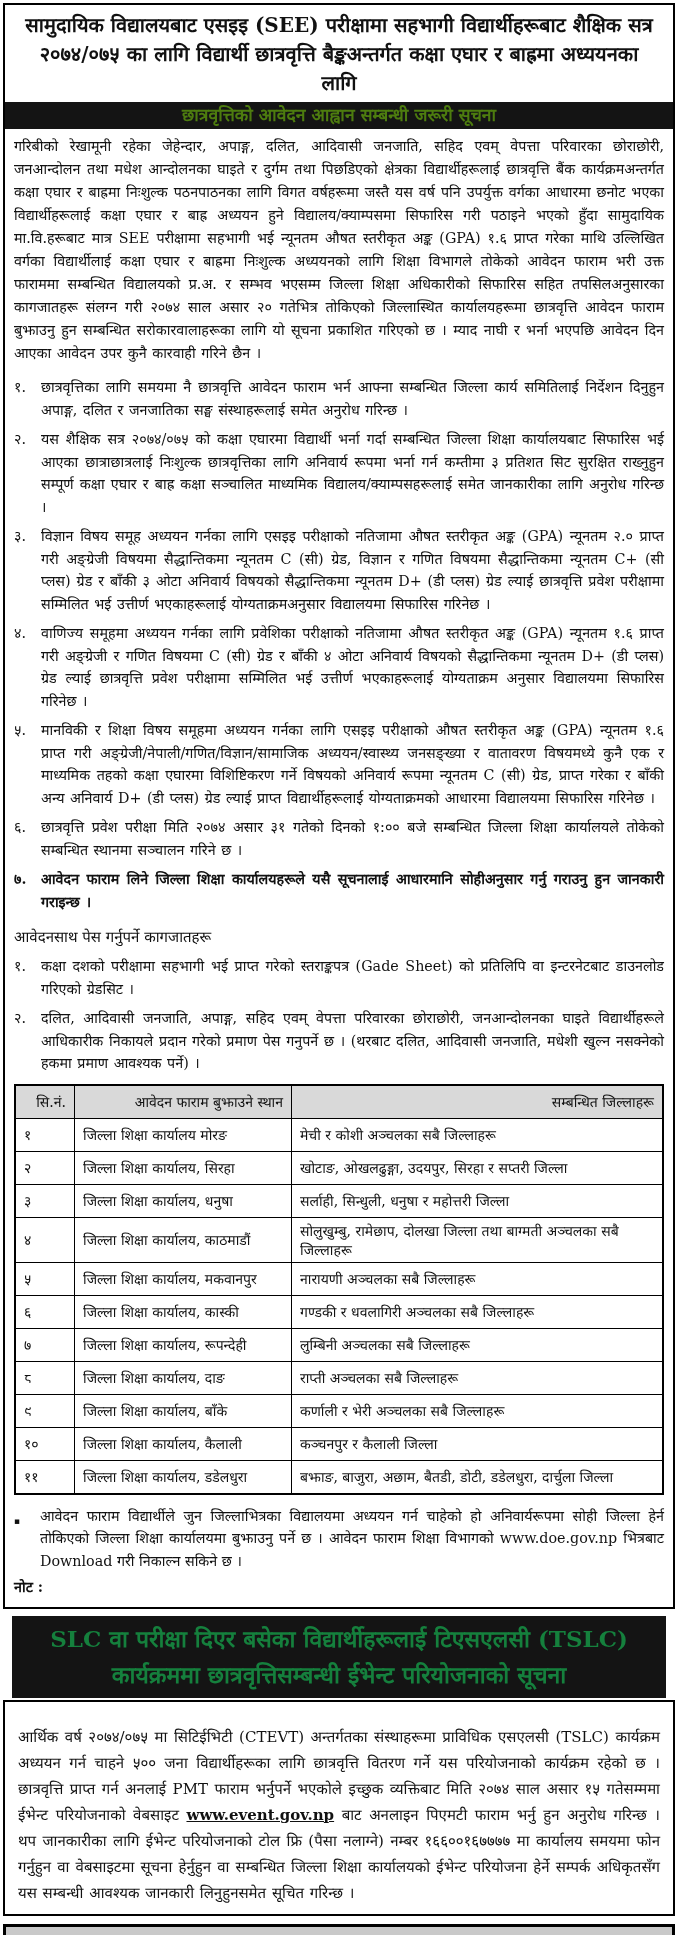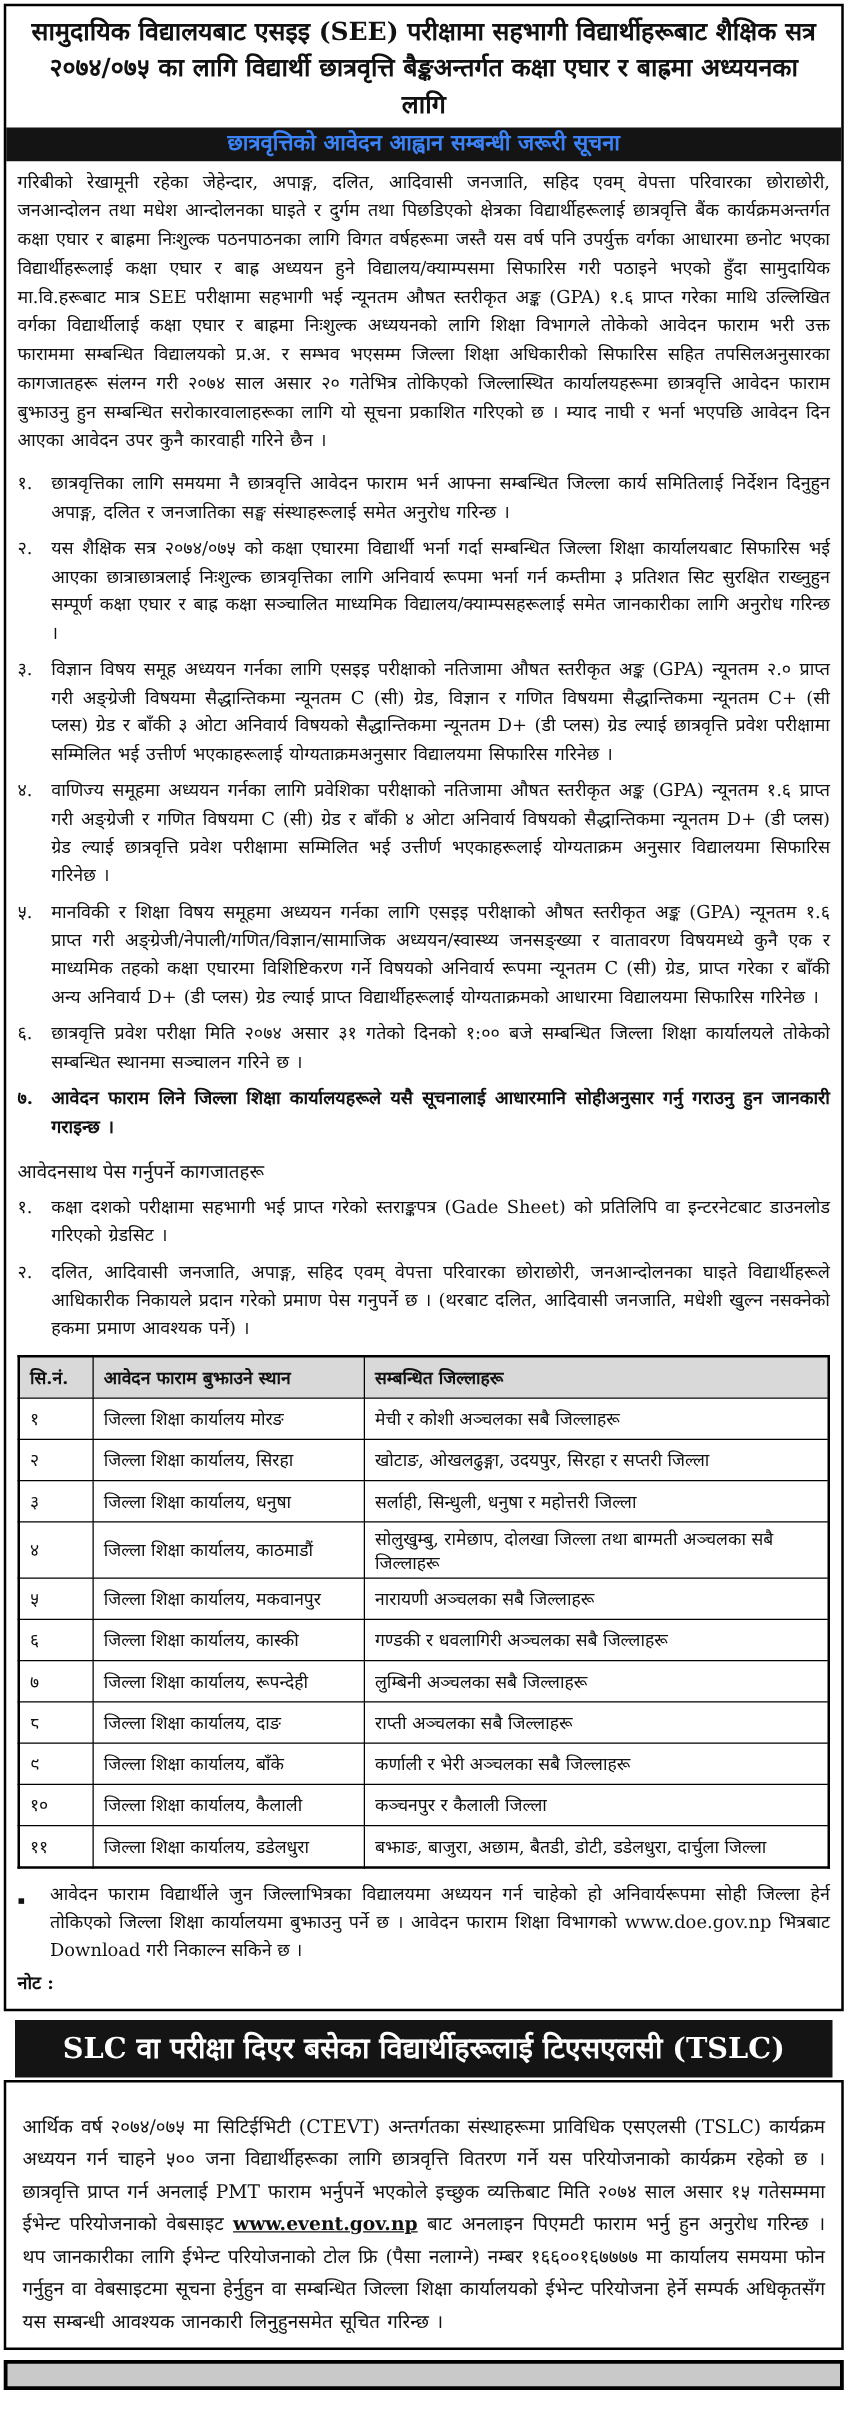--- a/index.html
+++ b/index.html
@@ -10,21 +10,21 @@
     -webkit-font-smoothing:antialiased;
   }
   
   .box1 { margin:3px 3px 0; border:2px solid #000; background:#fff; }
   .title {
     text-align:center; font-weight:bold; font-size:20px; line-height:29px;
     padding:6px 14px 4px;
     border-radius:29px;
   }
   .band {
-    background:#141414; color:#3b82f6; text-align:center; font-weight:bold;
+    background:#141414; color:#4d7c0f; text-align:center; font-weight:bold;
     font-size:17.5px; line-height:27px; padding:0 4px;
   }
   .para {
     text-align:justify; font-size:14.3px; line-height:23px;
     padding:6px 9px 2px; word-spacing:1px;
   }
   .olist { padding:2px 9px 0; }
   .li { display:flex; margin:7px 0; }
   .li .num { flex:0 0 27px; font-size:14.3px; line-height:22.5px; }
   .li .txt { flex:1; text-align:justify; font-size:14.3px; line-height:22.5px; word-spacing:1px; }
@@ -32,33 +32,33 @@
   .docs-head { font-weight:normal; font-size:15px; padding:6px 9px 0; }
   
   table.districts {
     border-collapse:collapse; margin:9px 9px 8px; width:calc(100% - 18px);
     border:2px solid #000;
   }
   table.districts th, table.districts td {
     border:1px solid #000; font-size:14px; padding:3px 8px; height:26px;
     vertical-align:middle;
   }
-  table.districts th { background:#d9d9d9; font-weight:bold; text-align:left; }
+  table.districts th { background:#d9d9d9; font-weight:normal; text-align:right; }
   table.districts td.c1 { width:42px; }
   table.districts td.c2 { width:200px; }
   
   .footnote { display:flex; padding:2px 9px; font-size:14.3px; line-height:22.5px; }
   .footnote .mark { flex:0 0 26px; font-size:9px; padding-top:5px; }
   .footnote .txt { flex:1; text-align:justify; }
   .note { display:flex; padding:2px 9px 8px; font-size:14.3px; line-height:22.5px;justify-content:space-between; }
   .note .label { flex:0 0 38px; font-weight:bold; }
   .note .txt { flex:1; text-align:justify; }
   
   .tslc-band {
-    background:#141414; color:#ffffff; text-align:center; font-weight:bold;
+    background:#141414; color:#15803d; text-align:center; font-weight:bold;
     font-size:23px; line-height:36px; padding:5px 10px; margin:7px 12px 0;
   }
   .box2 { margin:2px 3px 0; border:2px solid #000; padding:22px 13px 8px; background:#fff; }
   .box2 .para2 { font-size:15px; line-height:26px; text-align:justify; word-spacing:1px; }
   .link { text-decoration:underline; font-weight:bold; cursor:pointer; }
   
   .box3 { margin:8px 3px 5px; border:3px solid #000; background:#c9c9c9; padding:8px 12px 10px; }
 </style>
 </head>
 <body>
@@ -203,20 +203,21 @@
     <span class="mark">▪</span>
     <div class="txt">आवेदन फाराम विद्यार्थीले जुन जिल्लाभित्रका विद्यालयमा अध्ययन गर्न चाहेको हो अनिवार्यरूपमा सोही जिल्ला हेर्न तोकिएको जिल्ला शिक्षा कार्यालयमा बुझाउनु पर्ने छ । आवेदन फाराम शिक्षा विभागको www.doe.gov.np भित्रबाट Download गरी निकाल्न सकिने छ ।</div>
   </div>
   <div class="note">
     <span class="label">नोट :</span>
   </div>
 </div>
 
 <div class="tslc-band">
   <div>SLC वा परीक्षा दिएर बसेका विद्यार्थीहरूलाई टिएसएलसी (TSLC)</div>
+  <div>कार्यक्रममा छात्रवृत्तिसम्बन्धी ईभेन्ट परियोजनाको सूचना</div>
 </div>
 <div class="box2">
   <div class="para2">
     <span>आर्थिक वर्ष २०७४/०७५ मा सिटिईभिटी (CTEVT) अन्तर्गतका संस्थाहरूमा प्राविधिक एसएलसी (TSLC) कार्यक्रम अध्ययन गर्न चाहने ५०० जना विद्यार्थीहरूका लागि छात्रवृत्ति वितरण गर्ने यस परियोजनाको कार्यक्रम रहेको छ । छात्रवृत्ति प्राप्त गर्न अनलाई PMT फाराम भर्नुपर्ने भएकोले इच्छुक व्यक्तिबाट मिति २०७४ साल असार १५ गतेसम्ममा ईभेन्ट परियोजनाको वेबसाइट </span><span class="link">www.event.gov.np</span><span> बाट अनलाइन पिएमटी फाराम भर्नु हुन अनुरोध गरिन्छ । थप जानकारीका लागि ईभेन्ट परियोजनाको टोल फ्रि (पैसा नलाग्ने) नम्बर १६६००१६७७७७ मा कार्यालय समयमा फोन गर्नुहुन वा वेबसाइटमा सूचना हेर्नुहुन वा सम्बन्धित जिल्ला शिक्षा कार्यालयको ईभेन्ट परियोजना हेर्ने सम्पर्क अधिकृतसँग यस सम्बन्धी आवश्यक जानकारी लिनुहुनसमेत सूचित गरिन्छ ।</span>
   </div>
 </div>
 
 <div class="box3">
   
   

